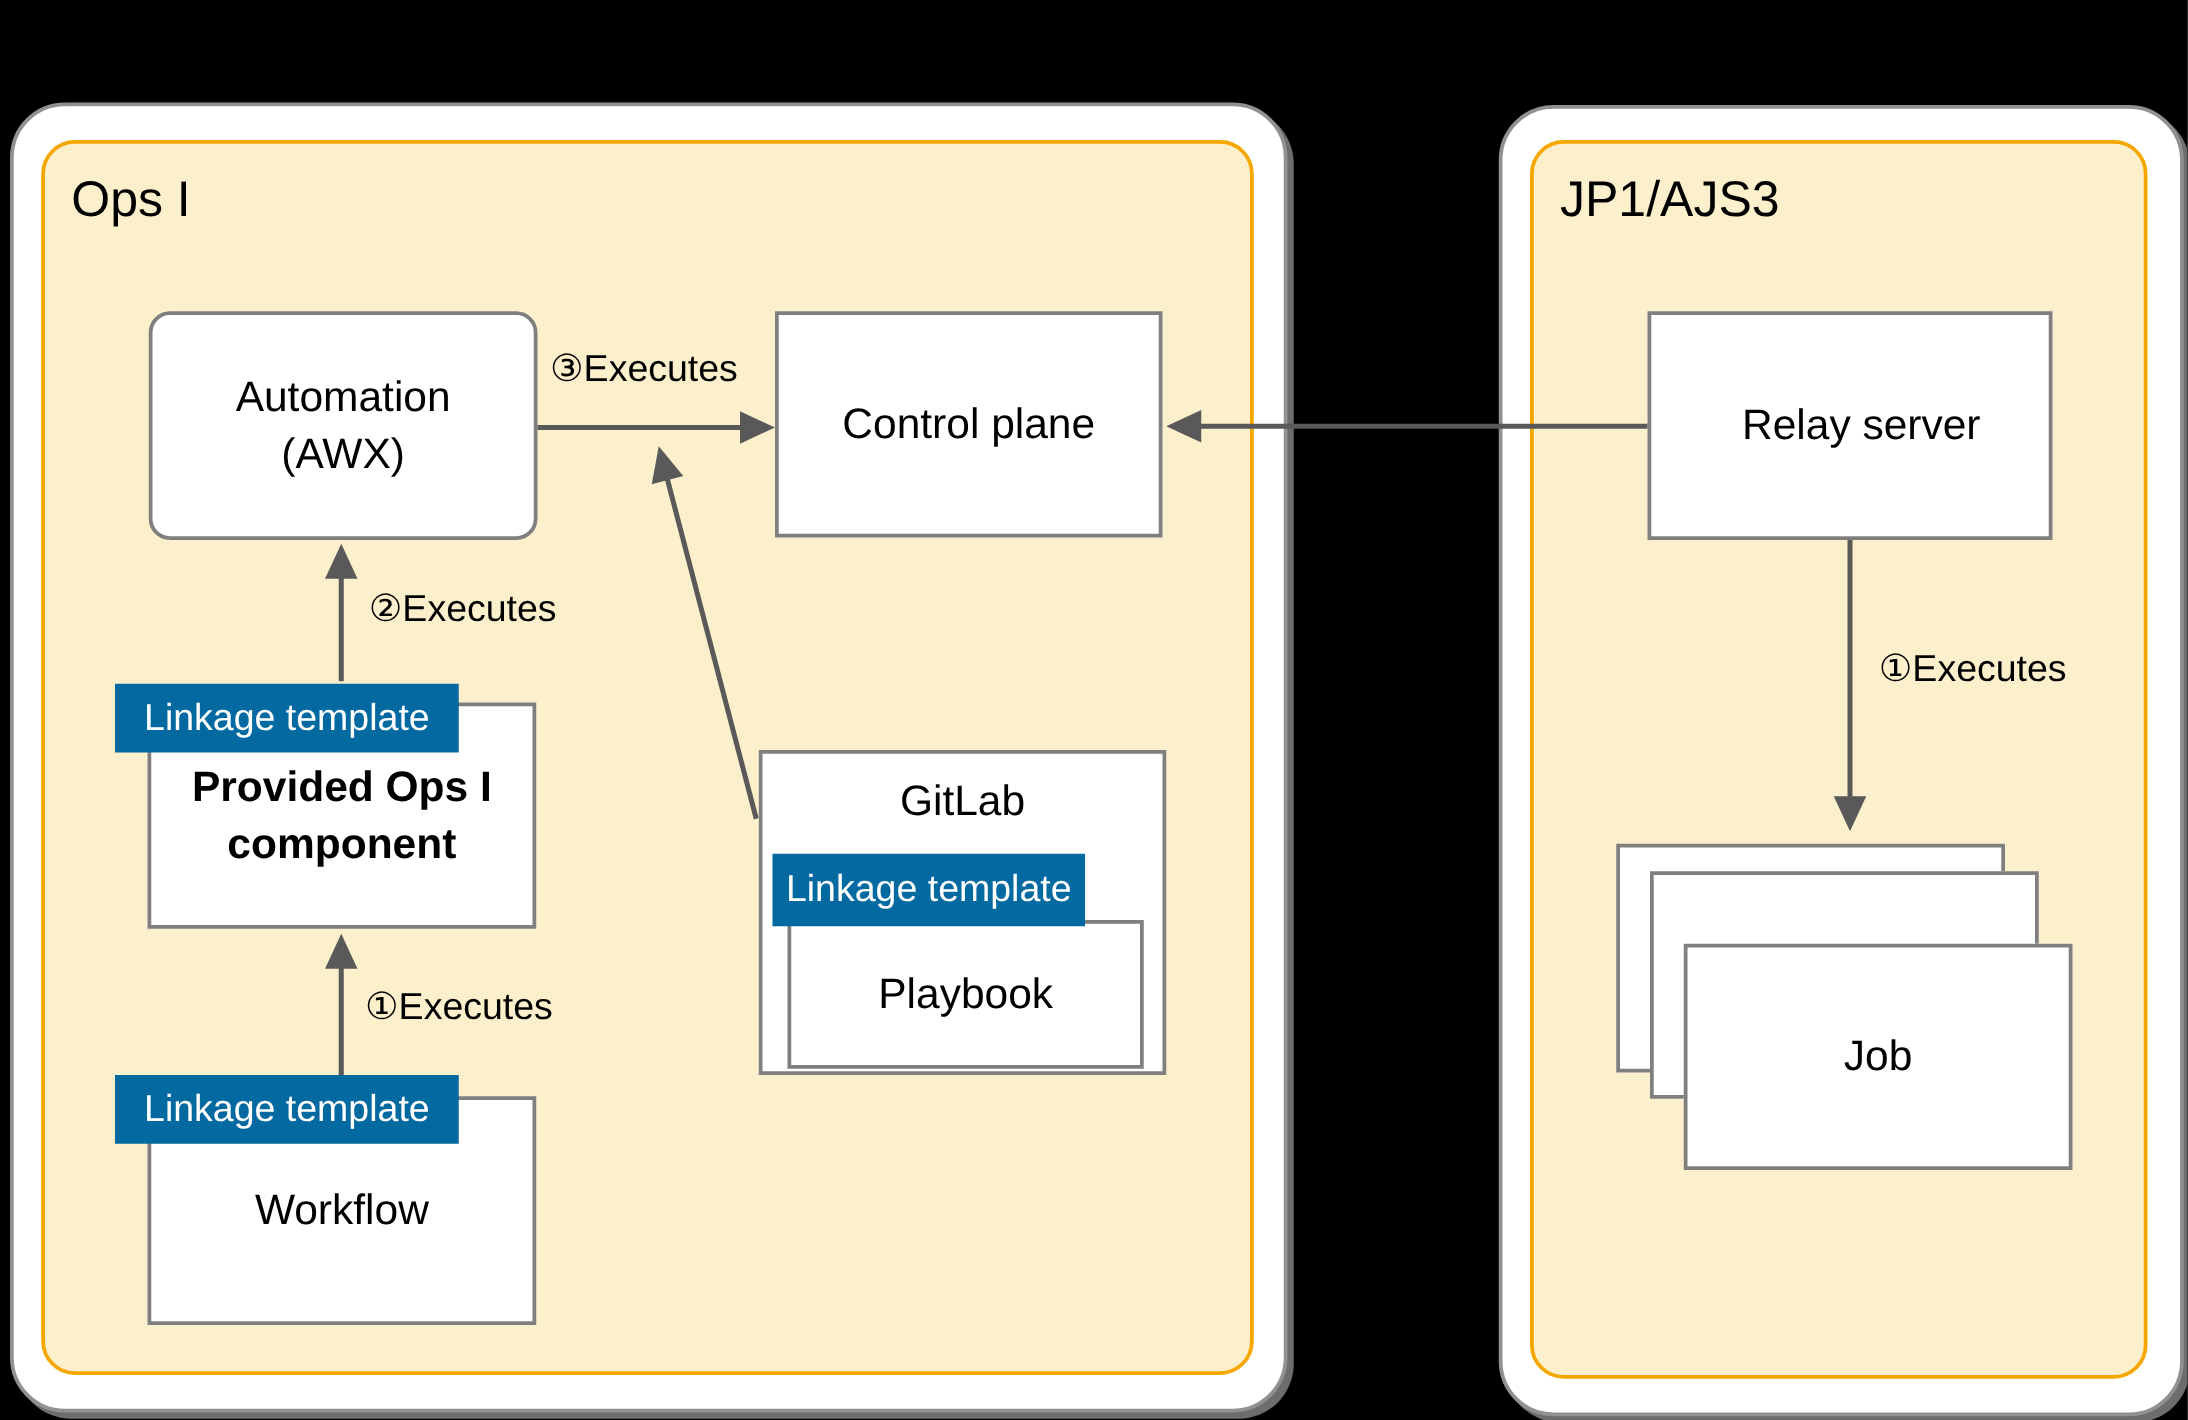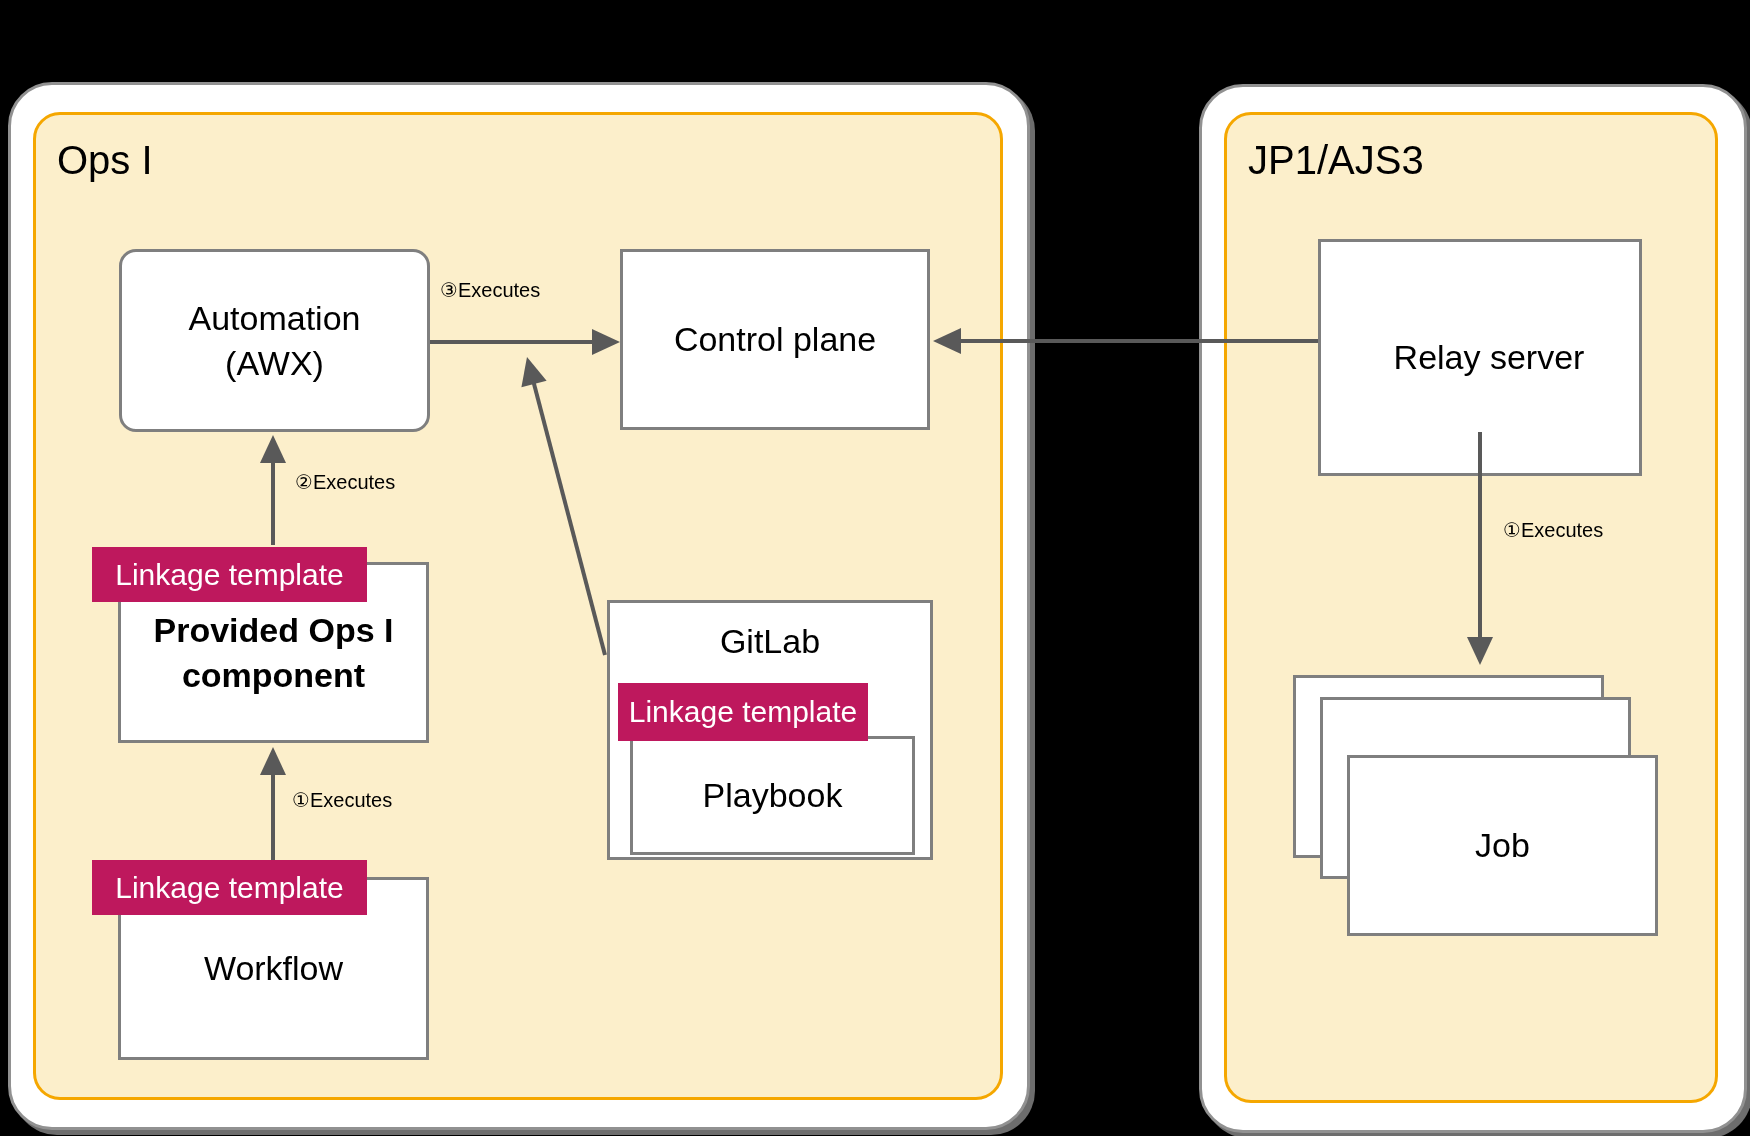--- a/index.html
+++ b/index.html
@@ -21,26 +21,26 @@
   .node{
     position:absolute;background:#fff;border:3px solid #7f7f7f;box-sizing:border-box;
     display:flex;align-items:center;justify-content:center;text-align:center;
     font-size:34px;line-height:1.3;white-space:pre-line;
   }
   .node.plain{display:block;}
   .node-toplabel{
     position:absolute;font-size:34px;text-align:center;white-space:nowrap;
   }
   .tag{
-    position:absolute;background:#be185d;color:#fff;box-sizing:border-box;
+    position:absolute;background:#0369a1;color:#fff;box-sizing:border-box;
     display:flex;align-items:center;justify-content:center;
     font-size:30px;white-space:nowrap;
   }
   .exec-label{
-    position:absolute;font-size:20px;color:#000;white-space:nowrap;
+    position:absolute;font-size:30px;color:#000;white-space:nowrap;
   }
   #arrows{position:absolute;left:0;top:0;z-index:50;pointer-events:none;}
   .arrow-line{stroke:#595959;stroke-width:4;fill:none;}
   .arrow-head{fill:#595959;stroke:none;}
   .z10{z-index:10}.z20{z-index:20}.z30{z-index:30}.z40{z-index:40}
 </style>
 </head>
 <body>
 
 <div id="canvas">
@@ -64,21 +64,21 @@
   <div class="node z20" style="left:118px;top:877px;width:311px;height:183px;">Workflow</div>
 
   <div class="node plain z20" style="left:607px;top:600px;width:326px;height:260px;"></div>
   <div class="node-toplabel z30" style="left:607px;top:622px;width:326px;">GitLab</div>
   <div class="node z30" style="left:630px;top:736px;width:285px;height:119px;">Playbook</div>
 
   <div class="tag z40" style="left:92px;top:547px;width:275px;height:55px;">Linkage template</div>
   <div class="tag z40" style="left:92px;top:860px;width:275px;height:55px;">Linkage template</div>
   <div class="tag z40" style="left:618px;top:683px;width:250px;height:58px;">Linkage template</div>
 
-  <div class="node z20" style="left:1318px;top:239px;width:324px;height:237px;padding-left:18px;">Relay server</div>
+  <div class="node z20" style="left:1318px;top:249px;width:324px;height:183px;padding-left:18px;">Relay server</div>
 
   <div class="node plain z20" style="left:1293px;top:675px;width:311px;height:183px;"></div>
   <div class="node plain z20" style="left:1320px;top:697px;width:311px;height:182px;"></div>
   <div class="node z30" style="left:1347px;top:755px;width:311px;height:181px;">Job</div>
 
   <div class="exec-label z40" style="left:440px;top:278px;">③Executes</div>
   <div class="exec-label z40" style="left:295px;top:470px;">②Executes</div>
   <div class="exec-label z40" style="left:292px;top:788px;text-align:right;">①Executes</div>
   <div class="exec-label z40" style="left:1503px;top:518px;">①Executes</div>
 

